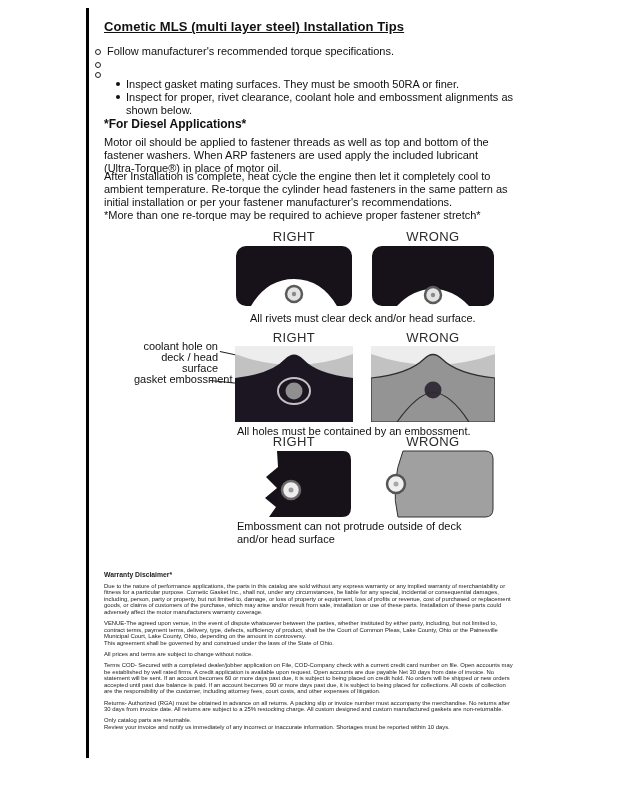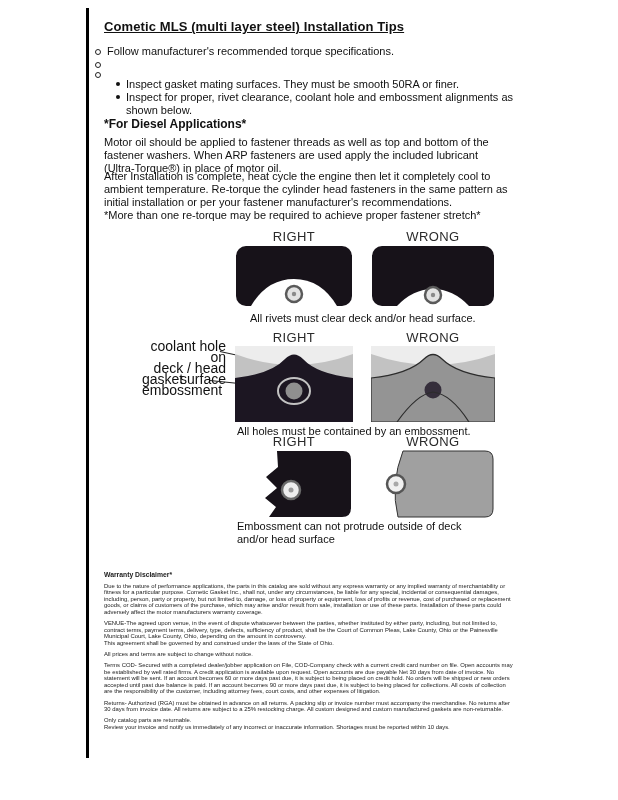--- a/index.html
+++ b/index.html
@@ -31,21 +31,21 @@
   .row1-label { top:229px; } .row1-img { top:245px; height:62px; }
   .row2-label { top:330px; } .row2-img { top:346px; height:76px; }
   .row3-label { top:434px; } .row3-img { top:450px; height:68px; }
   .dimg svg { display:block; width:100%; height:100%; }
 
   .caption { font-size:11px; color:#111; line-height:13px; }
   #cap1 { left:244px; top:312px;margin-left:6px; }
   #cap2 { left:237px; top:425px; }
   #cap3 { left:237px; top:520px; width:240px; }
 
-  .ann { font-size:14px; line-height:11px; color:#111;margin-left:8px; }
+  .ann { font-size:11px; line-height:11px; color:#111; }
   #coolant-label { left:124px; top:341px; width:94px; text-align:right; }
   #emboss-label { left:134px; top:374px; width:100px; }
   .cline { position:absolute; height:1px; background:#222; transform-origin:0 0; }
   #line1 { left:220px; top:351px; width:46px; transform:rotate(12deg); }
   #line2 { left:210px; top:380px; width:68px; transform:rotate(6deg); }
 
   .warranty { left:104px; top:572px; width:410px; font-size:5.9px; line-height:6.6px; color:#222; }
   .warranty .wh { font-size:6.8px; font-weight:700; margin:0 0 4px 0; }
   .warranty p { margin:0 0 4.5px 0; }
   .warranty p.tight { margin:0; }

